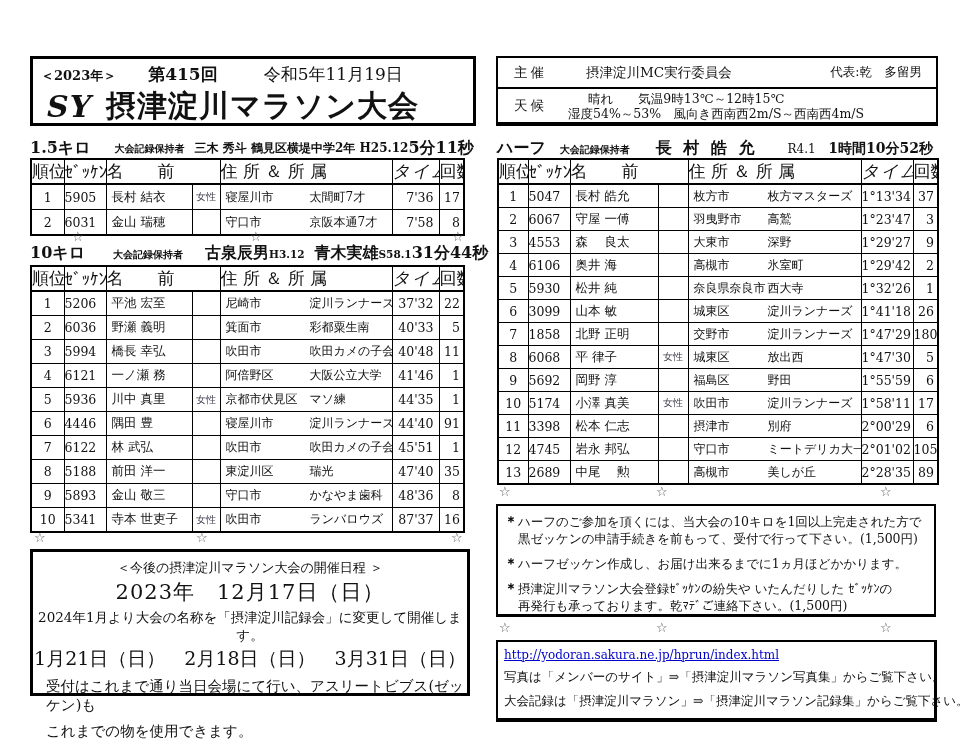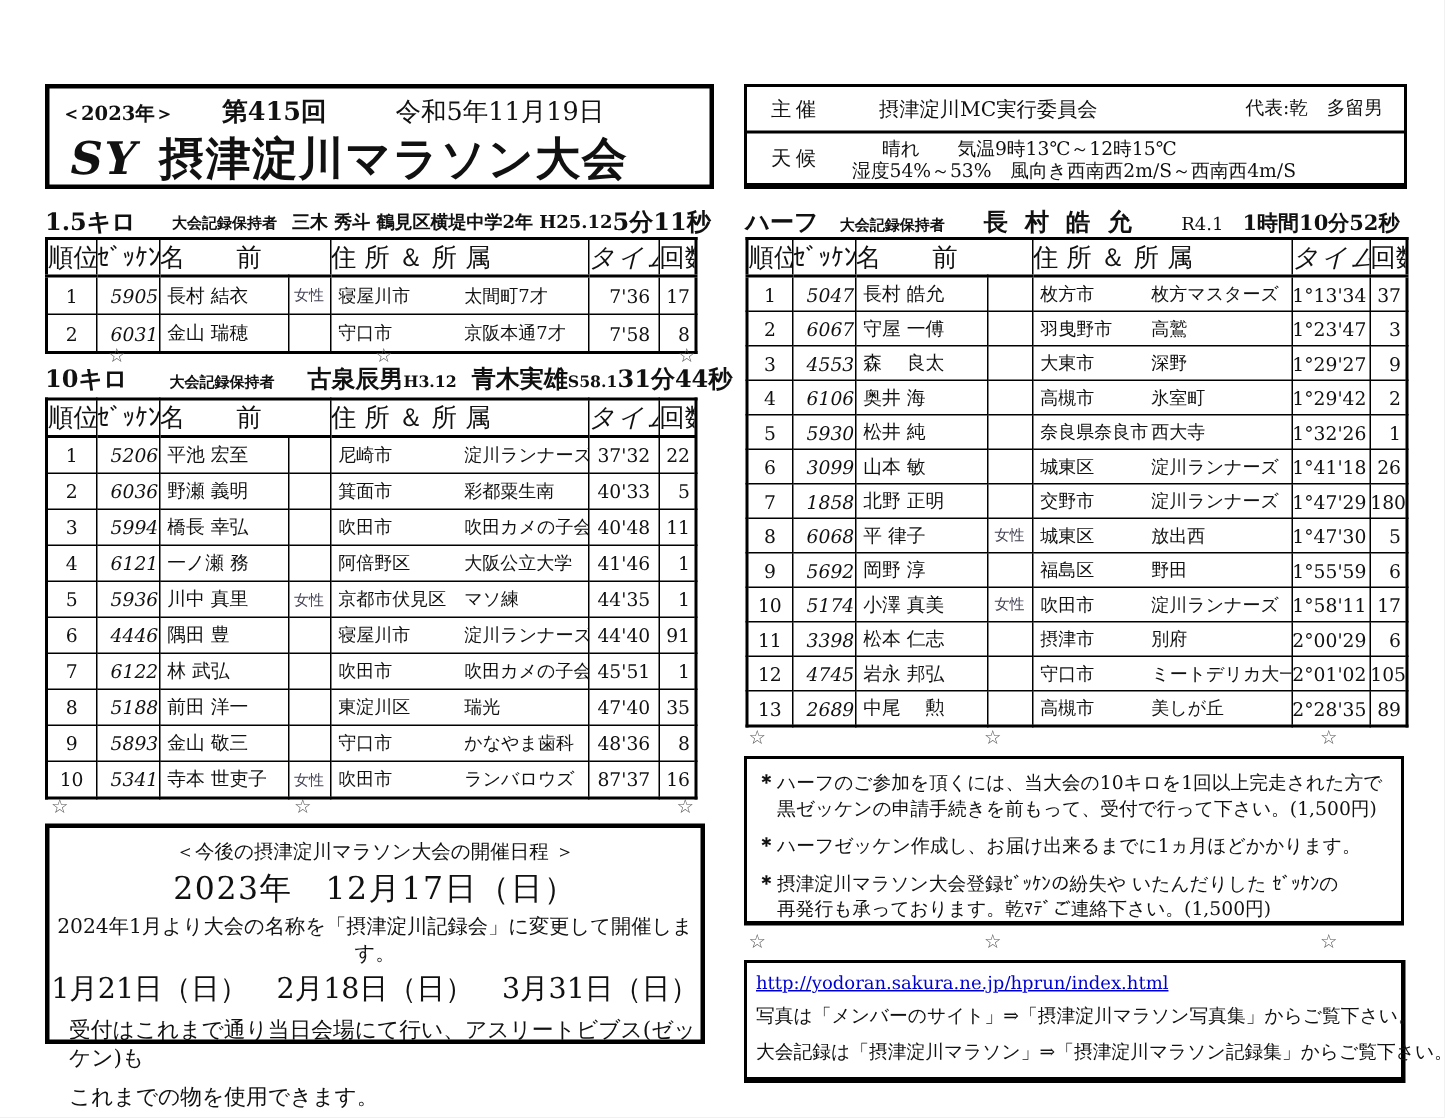--- a/index.html
+++ b/index.html
@@ -40,21 +40,21 @@
   table.results thead th{height:19px;border-bottom-width:2px;font-size:17px;text-align:left;}
   th.h-rank{font-size:10.5px;}
   th.h-bib{font-size:10px;}
   th.h-time{font-size:12px;font-style:italic;letter-spacing:2px;}
   th.h-count{font-size:10px;}
   #race1-table td{height:24px;}
   #race2-table td{height:23px;}
   #race3-table td{height:22px;}
   td{font-size:12.5px;}
   .c-rank{text-align:center;}
-  .c-bib{text-align:right;font-style:italic;}
+  .c-bib{text-align:left;}
   .c-name{padding-left:5px !important;}
   .c-gender{text-align:center;font-size:10px !important;color:#445;}
   .c-addr{padding-left:5px !important;font-size:12px !important;}
   .c-addr .city{display:inline-block;}
   #race1-table .city,#race2-table .city{width:84px;}
   #race3-table .city{width:74px;}
   .c-time{text-align:right;padding-right:5px !important;}
   .c-count{text-align:right;padding-right:3px !important;}
   
   .star{position:absolute;font-size:13px;color:#555;}

